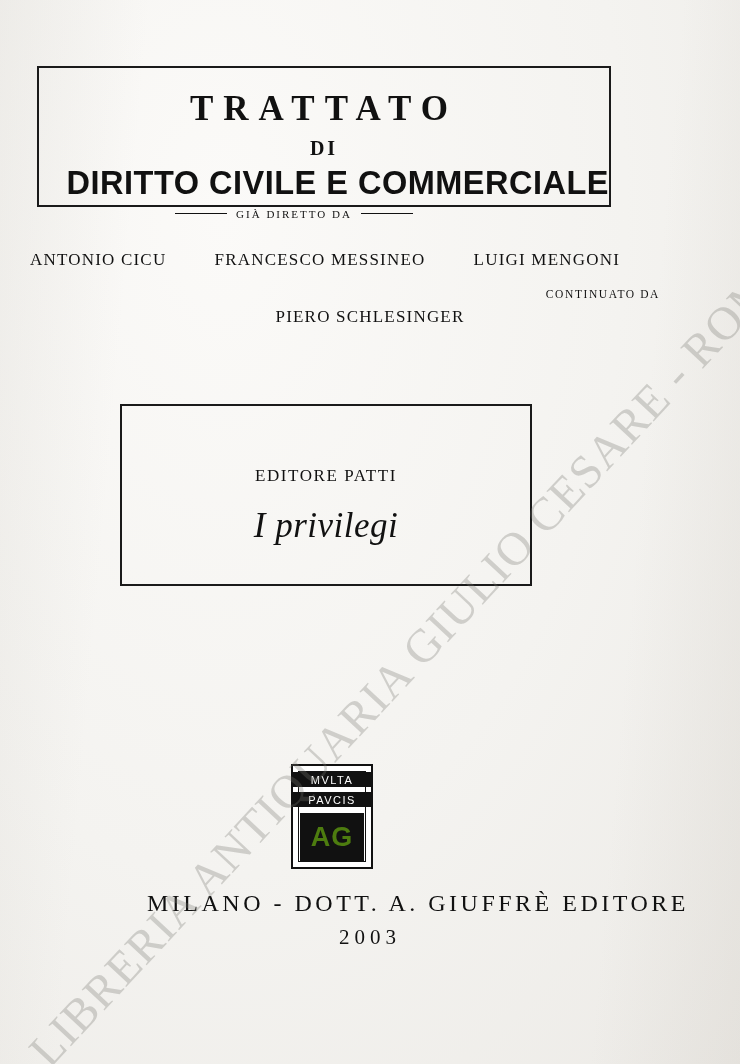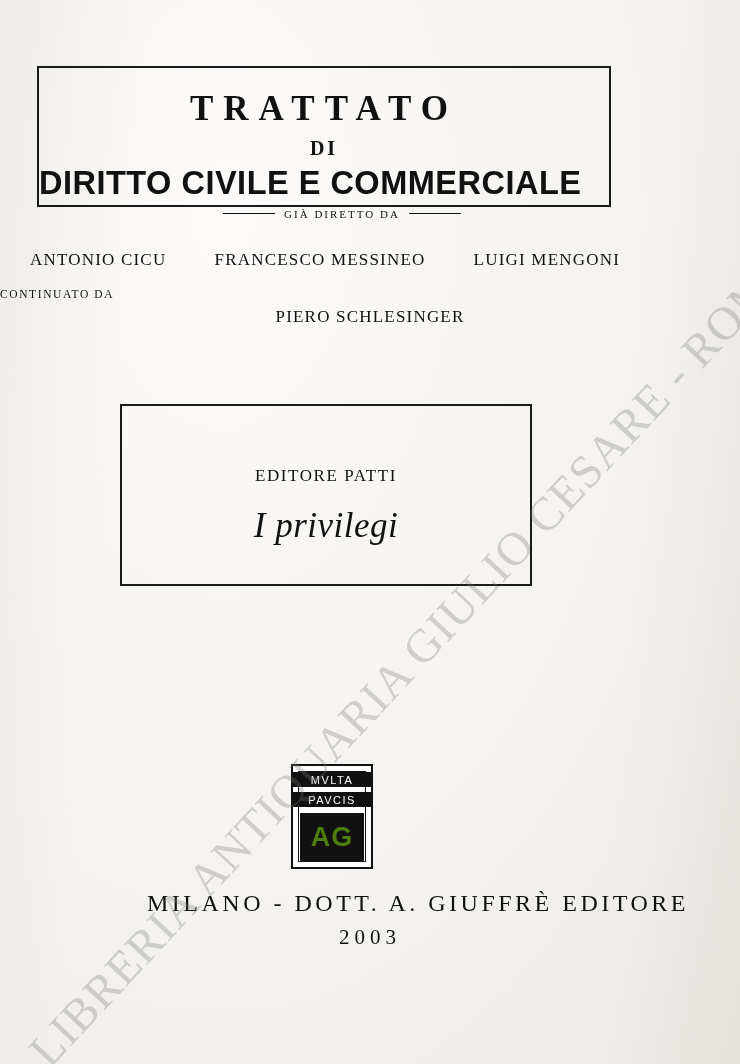--- a/index.html
+++ b/index.html
@@ -74,39 +74,38 @@
   }
   .t-di {
     text-align: center;
     font-size: 20px;
     letter-spacing: 3px;
     margin-top: 8px;
     font-family: "Liberation Serif", serif;
     font-weight: bold;
   }
   .t-dcc {
-    text-align: left;
+    text-align: right;
     font-size: 32.5px;
     font-weight: bold;
     letter-spacing: 0.5px;
     margin-top: 5px;
     font-family: "Liberation Sans", sans-serif;
   }
 
   
   .gia-diretto {
     position: absolute;
     top: 208px;
     left: 0;
     width: 588px;
     text-align: center;
     font-size: 11px;
     letter-spacing: 2px;
     z-index: 2;
-    padding-left: 48px;
   }
   .gia-diretto .rule {
     display: inline-block;
     width: 52px;
     height: 1px;
     background: #111;
     vertical-align: middle;
     margin: 0 9px 3px 9px;
   }
   .directors {
@@ -119,21 +118,21 @@
     font-size: 17px;
     letter-spacing: 1.2px;
     z-index: 2;
     gap: 20px;
   }
   .continuato {
     position: absolute;
     top: 288px;
     left: 0;
     width: 660px;
-    text-align: left;
+    text-align: right;
     font-size: 11.5px;
     letter-spacing: 1.6px;
     z-index: 2;
   }
   .continuator {
     position: absolute;
     top: 307px;
     left: 0;
     width: 740px;
     text-align: center;

